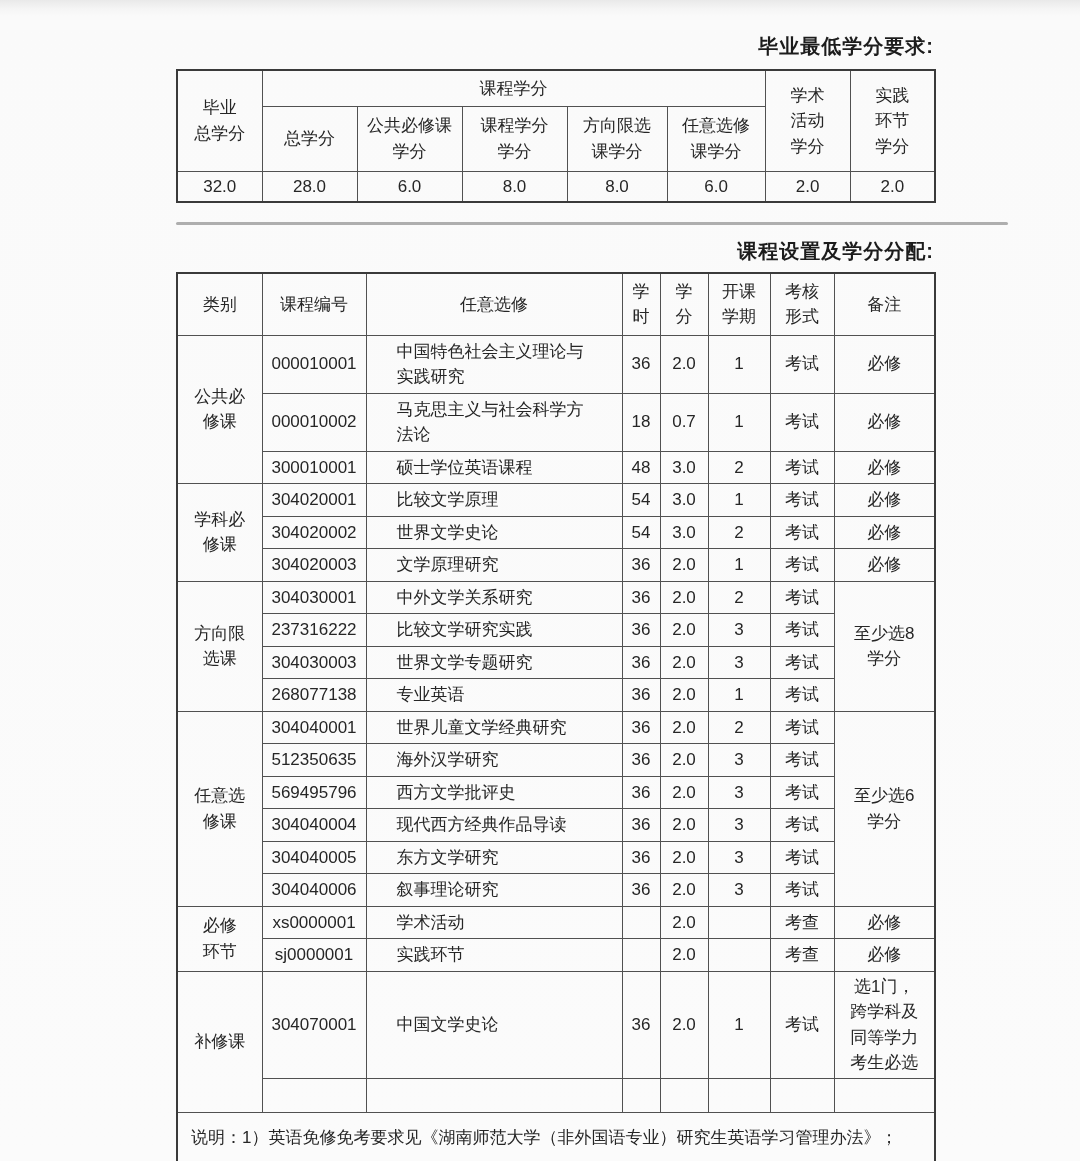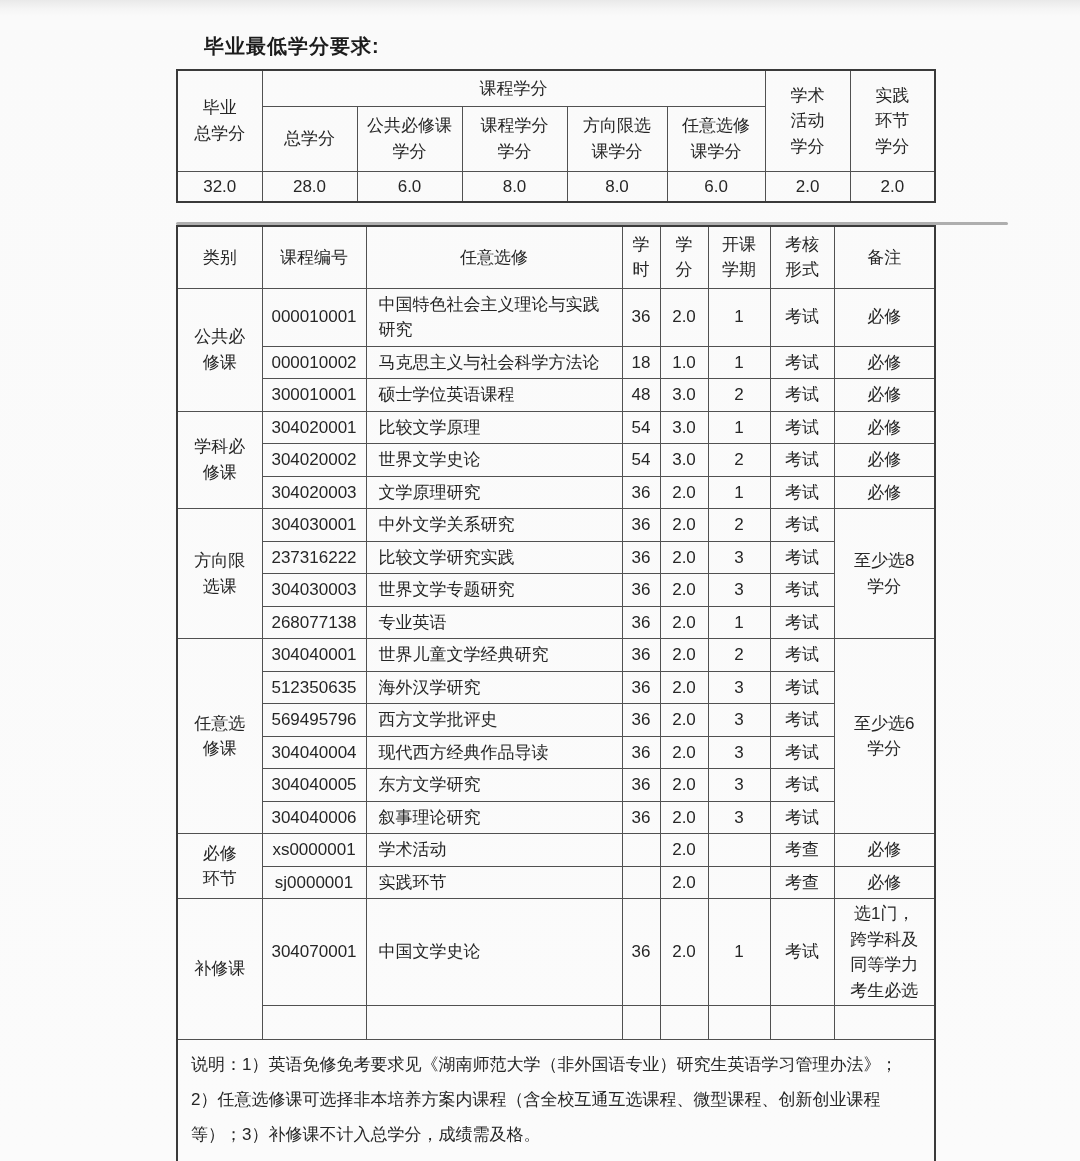--- a/index.html
+++ b/index.html
@@ -11,21 +11,21 @@
   }
   .page {
     position:relative;
     width:1080px; height:1161px;
     background:linear-gradient(180deg,#e9e9e9 0px,#f5f5f5 9px,#fafafa 16px,#fbfbfb 100%);
     overflow:hidden;
   }
   .content { position:absolute; left:176px; top:0; width:758px; }
   .sec-title {
     font-size:20px; font-weight:bold; color:#1c1c1c;
-    margin-left:28px; letter-spacing:1px;
+    margin-left:28px; letter-spacing:1px;text-align:right;
   }
   .t1 { padding-top:33px; margin-bottom:9px; }
   .t2 { margin-top:13px; margin-bottom:7px; }
   .divider {
     width:832px; height:3px; background:#aeaeae;
     margin-top:19px; border-radius:2px;
   }
   table.tbl {
     border-collapse:collapse; table-layout:fixed;
     width:758px; border:2px solid #3a3a3a;
@@ -37,21 +37,21 @@
     overflow:hidden;
   }
   .preline { white-space:pre-line; }
   
   .credit-tbl .grp { height:36px; }
   .credit-tbl .sub td { height:65px; }
   .credit-tbl .vals td { height:19px; }
   
   .course-tbl .head td { height:62px; }
   .course-tbl td { height:29px; }
-  .course-tbl td.name { text-align:left; padding:3px 12px; }
+  .course-tbl td.name { text-align:left; padding:3px 30px; }
   .course-tbl td.note {
     text-align:left; padding:8px 13px 10px;
     line-height:2.05; height:auto; font-size:17px;
   }
   .course-tbl tr.empty-row td { height:34px; }
 </style>
 </head>
 <body>
 
 <div class="page">
@@ -101,20 +101,21 @@
         <td>8.0</td>
         <td>6.0</td>
         <td>2.0</td>
         <td>2.0</td>
       </tr>
     </tbody>
       </table>
 
     <div class="divider"></div>
 
+    <h2 class="sec-title t2">课程设置及学分分配:</h2>
 
     <table class="tbl course-tbl">
       <colgroup>
         <col style="width:85px">
           <col style="width:104px">
           <col style="width:256px">
           <col style="width:38px">
         <col style="width:48px">
           <col style="width:62px">
           <col style="width:64px">
@@ -144,21 +145,21 @@
         <td>36</td>
         <td>2.0</td>
         <td>1</td>
         <td>考试</td>
         <td>必修</td>
       </tr>
       <tr>
         <td>000010002</td>
         <td class="name">马克思主义与社会科学方法论</td>
         <td>18</td>
-        <td>1.0</td>
+        <td>0.7</td>
         <td>1</td>
         <td>考试</td>
         <td>必修</td>
       </tr>
       <tr>
         <td>300010001</td>
         <td class="name">硕士学位英语课程</td>
         <td>48</td>
         <td>3.0</td>
         <td>2</td>

